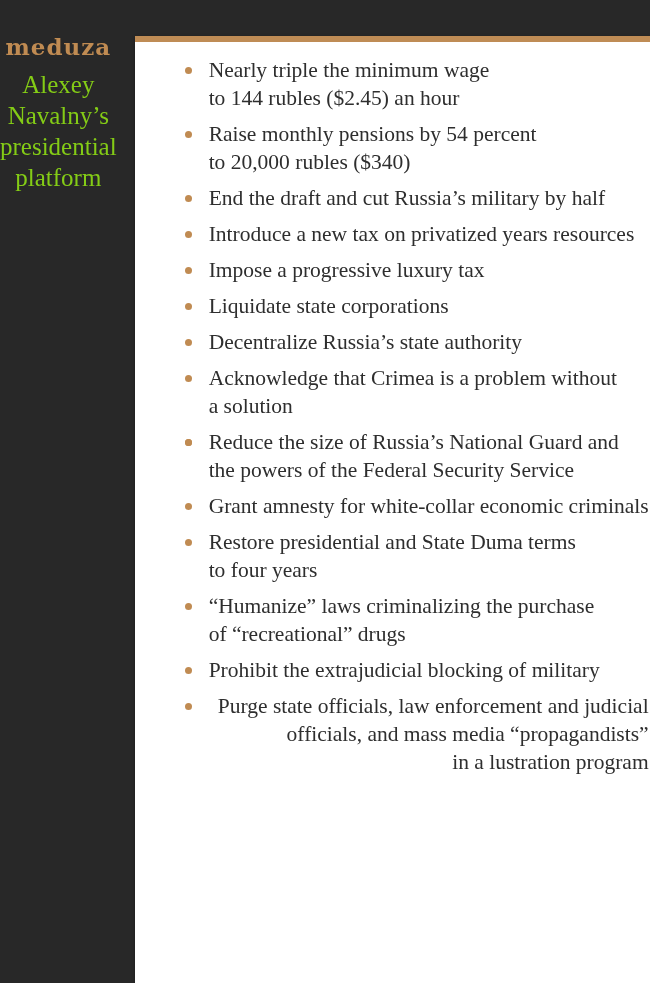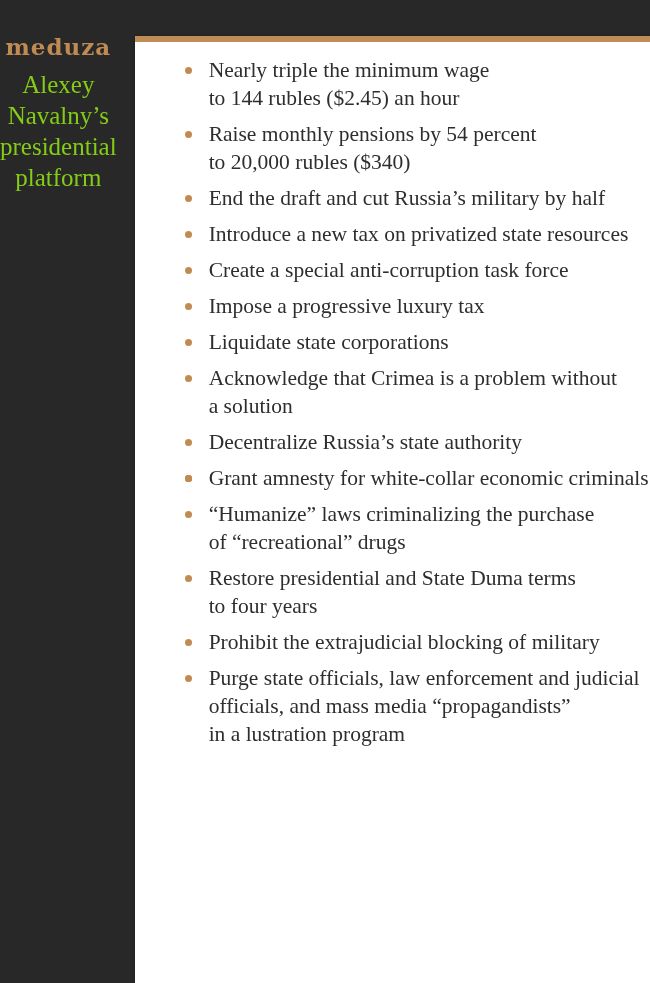--- a/index.html
+++ b/index.html
@@ -50,21 +50,21 @@
     list-style: none;
     padding: 14px 30px 8px 74px;
   }
   ul.platform-list li {
     position: relative;
     font-size: 21.5px;
     line-height: 28px;
     color: #2e2e2e;
     margin-bottom: 8px;
   }
-  ul.platform-list li:last-child { margin-bottom: 0; }
+  ul.platform-list li:last-child { margin-bottom: 0; text-align: right; }
   .dot {
     position: absolute;
     left: -24px;
     top: 10.5px;
     width: 7px;
     height: 7px;
     border-radius: 50%;
     background: #c08b52;
   }
   .item-text {
@@ -80,33 +80,33 @@
     <div class="title">Alexey Navalny’s presidential platform</div>
   </div>
 
   <div class="card">
     <ul class="platform-list">
       <li><span class="dot"></span><span class="item-text">Nearly triple the minimum wage
 to 144 rubles ($2.45) an hour</span></li>
       <li><span class="dot"></span><span class="item-text">Raise monthly pensions by 54 percent
 to 20,000 rubles ($340)</span></li>
       <li><span class="dot"></span><span class="item-text">End the draft and cut Russia’s military by half</span></li>
-      <li><span class="dot"></span><span class="item-text">Introduce a new tax on privatized state resources</span></li>
-      <li><span class="dot"></span><span class="item-text">Create a special anti-corruption task force</span></li>
+      <li><span class="dot"></span><span class="item-text">Introduce a new tax on privatized years resources</span></li>
       <li><span class="dot"></span><span class="item-text">Impose a progressive luxury tax</span></li>
       <li><span class="dot"></span><span class="item-text">Liquidate state corporations</span></li>
+      <li><span class="dot"></span><span class="item-text">Decentralize Russia’s state authority</span></li>
       <li><span class="dot"></span><span class="item-text">Acknowledge that Crimea is a problem without
 a solution</span></li>
-      <li><span class="dot"></span><span class="item-text">Decentralize Russia’s state authority</span></li>
       <li><span class="dot"></span></li>
-      <li><span class="dot"></span></li>
+      <li><span class="dot"></span><span class="item-text">Reduce the size of Russia’s National Guard and
+the powers of the Federal Security Service</span></li>
       <li><span class="dot"></span><span class="item-text">Grant amnesty for white-collar economic criminals</span></li>
+      <li><span class="dot"></span><span class="item-text">Restore presidential and State Duma terms
+to four years</span></li>
       <li><span class="dot"></span><span class="item-text">“Humanize” laws criminalizing the purchase
 of “recreational” drugs</span></li>
-      <li><span class="dot"></span><span class="item-text">Restore presidential and State Duma terms
-to four years</span></li>
       <li><span class="dot"></span><span class="item-text">Prohibit the extrajudicial blocking of military</span></li>
       <li><span class="dot"></span><span class="item-text">Purge state officials, law enforcement and judicial
 officials, and mass media “propagandists”
 in a lustration program</span></li>
     </ul>
   </div>
 </div>
 
 </body></html>

